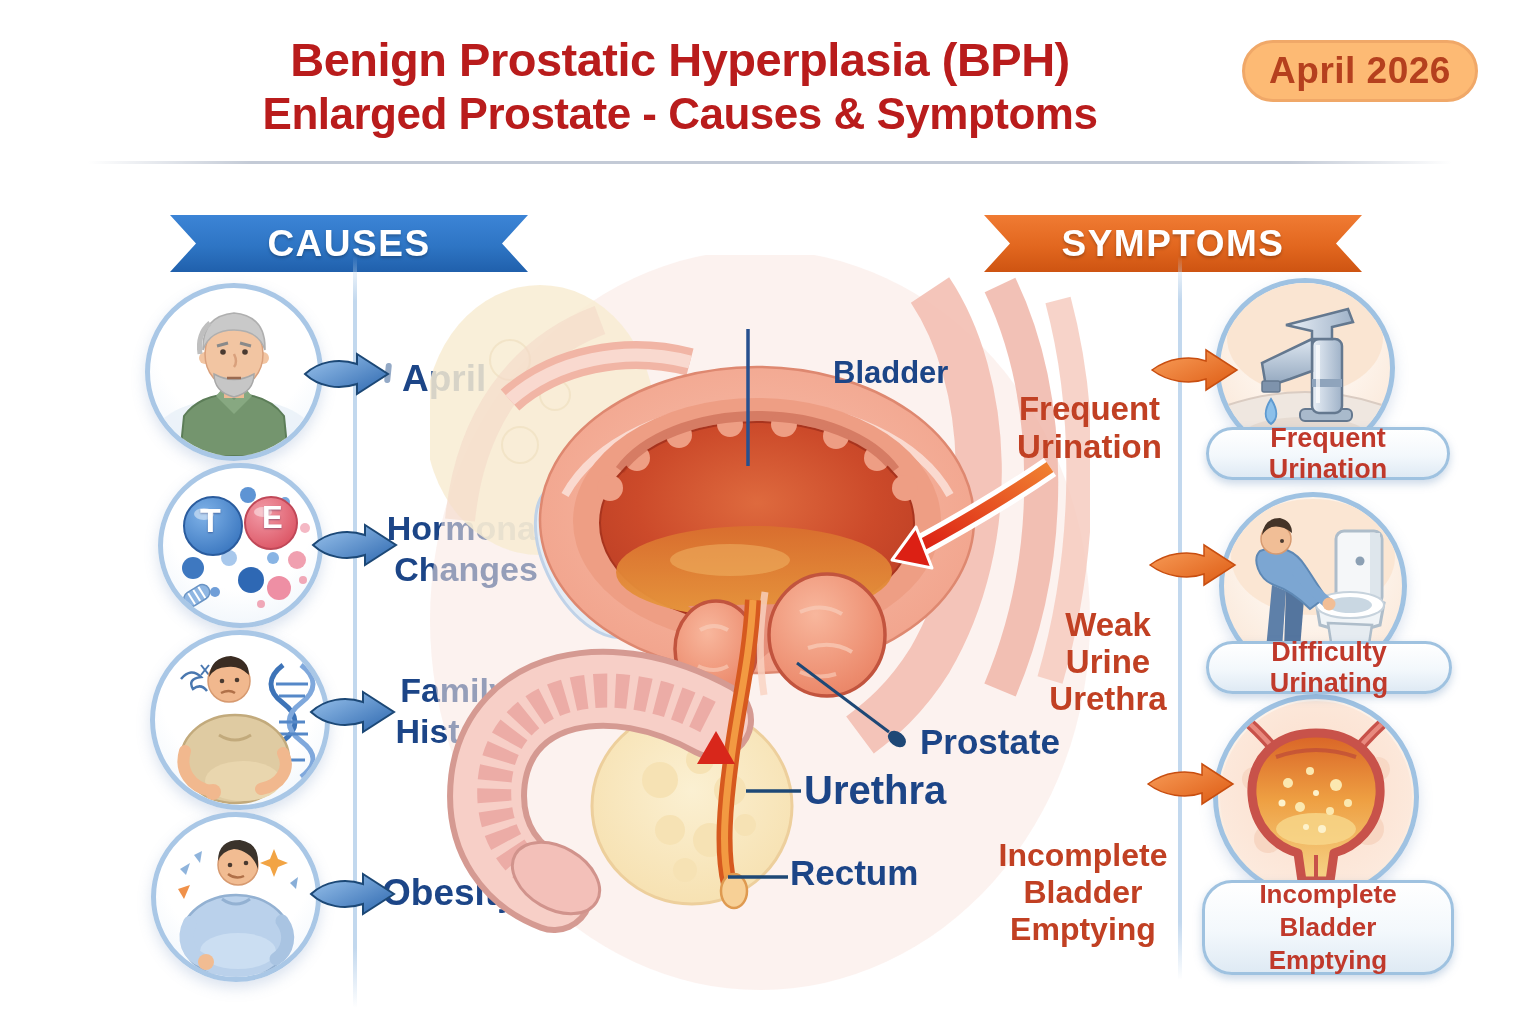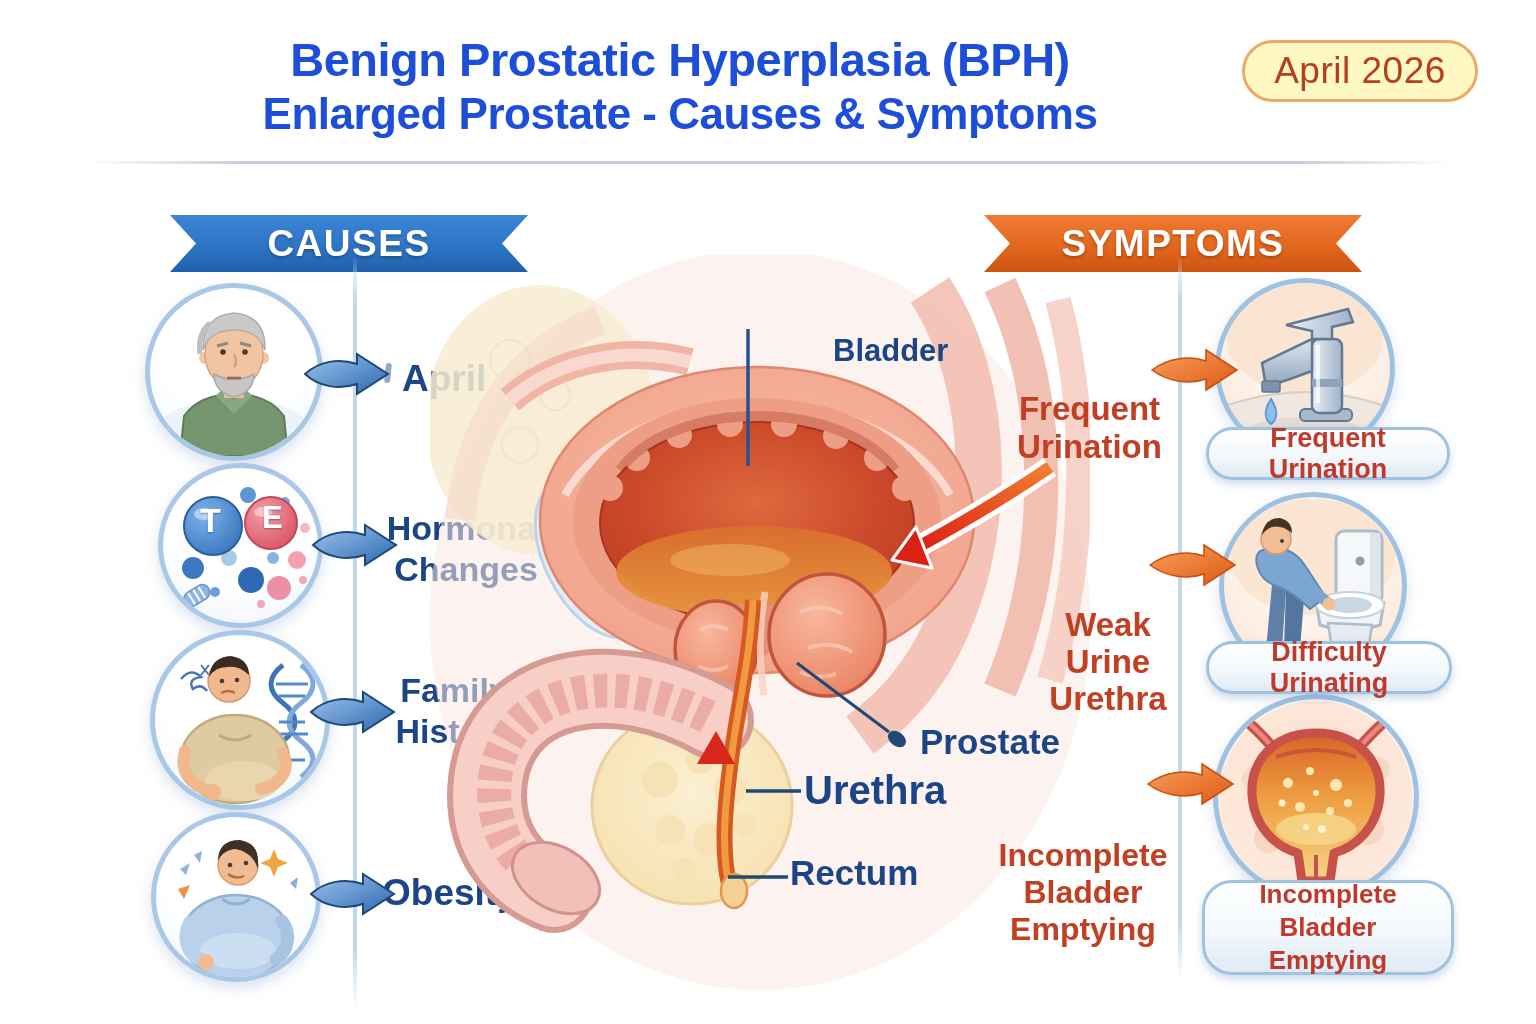--- a/index.html
+++ b/index.html
@@ -1,28 +1,28 @@
 <!DOCTYPE html>
 <html><head>
 <meta charset="utf-8">
 <style>
   html,body{margin:0;padding:0;background:#ffffff;}
   .stage{
     position:relative;width:1536px;height:1024px;overflow:hidden;background:#ffffff;
     font-family:"Liberation Sans", sans-serif;
   }
   
-  .title-wrap{position:absolute;left:130px;top:32px;width:1100px;text-align:center;color:#1d4ed8;}
+  .title-wrap{position:absolute;left:130px;top:32px;width:1100px;text-align:center;color:#b91c1c;}
   .title-line1{font-size:47px;font-weight:bold;letter-spacing:-0.5px;line-height:56px;}
   .title-line2{font-size:44px;font-weight:bold;letter-spacing:-0.5px;line-height:52px;}
   .date-badge{
     position:absolute;left:1242px;top:40px;width:236px;height:62px;box-sizing:border-box;
-    background:#fef9c3;border:3px solid #F0A868;border-radius:31px;
+    background:#fdba74;border:3px solid #F0A868;border-radius:31px;
     display:flex;align-items:center;justify-content:center;
-    font-size:37px;font-weight:normal;color:#B5401E;letter-spacing:0.5px;
+    font-size:37px;font-weight:bold;color:#B5401E;letter-spacing:0.5px;
   }
   .hrule{position:absolute;left:88px;top:161px;width:1364px;height:3px;
     background:linear-gradient(to right, rgba(195,202,214,0), #C3CAD6 12%, #C3CAD6 88%, rgba(195,202,214,0));}
   
   .ribbon{
     position:absolute;top:195px;height:57px;display:flex;align-items:center;justify-content:center;
     color:#ffffff;font-weight:bold;font-size:37px;letter-spacing:1.5px;
     text-shadow:0 2px 3px rgba(0,0,0,0.25);
     clip-path:polygon(0 0,100% 0,calc(100% - 26px) 50%,100% 100%,0 100%,26px 50%);
     margin-top:20px;
@@ -332,21 +332,21 @@
     <path d="M 1050 467 C 1002 500 960 524 918 547" fill="none" stroke="url(#gRedArr)" stroke-width="12"></path>
     <polygon points="892,560 932,568 916,527" fill="#DC2014" stroke="#FFFFFF" stroke-width="3" stroke-linejoin="round"></polygon>
 
     <line x1="748" y1="329" x2="748" y2="466" stroke="#27508F" stroke-width="3.5"></line>
     <line x1="797" y1="663" x2="889" y2="732" stroke="#1E4876" stroke-width="3"></line>
     <ellipse cx="897" cy="739" rx="10" ry="7" transform="rotate(37 897 739)" fill="#1E4876"></ellipse>
     <line x1="746" y1="791" x2="801" y2="791" stroke="#1E4876" stroke-width="3.5"></line>
     <line x1="728" y1="877" x2="788" y2="877" stroke="#1E4876" stroke-width="3.5"></line>
   </svg>
 
-  <div class="diagram-label" style="left:833px;top:333px;font-size:31px;">Bladder</div>
+  <div class="diagram-label" style="left:833px;top:355px;font-size:31px;">Bladder</div>
   <div class="diagram-label" style="left:920px;top:722px;font-size:35px;">Prostate</div>
   <div class="diagram-label" style="left:804px;top:768px;font-size:40px;">Urethra</div>
   <div class="diagram-label" style="left:790px;top:853px;font-size:35px;">Rectum</div>
 
   <div class="annotation" style="left:1002px;top:390px;width:175px;font-size:33px;line-height:38px;">Frequent Urination</div>
   <div class="annotation" style="left:1038px;top:606px;width:140px;font-size:33px;line-height:37px;">Weak Urine Urethra</div>
   <div class="annotation" style="left:993px;top:837px;width:180px;font-size:32px;line-height:37px;">Incomplete Bladder Emptying</div>
 
   <svg class="arrow" style="left:1150px;top:346px;" width="90" height="48" viewBox="0 0 90 48">
     <defs>

